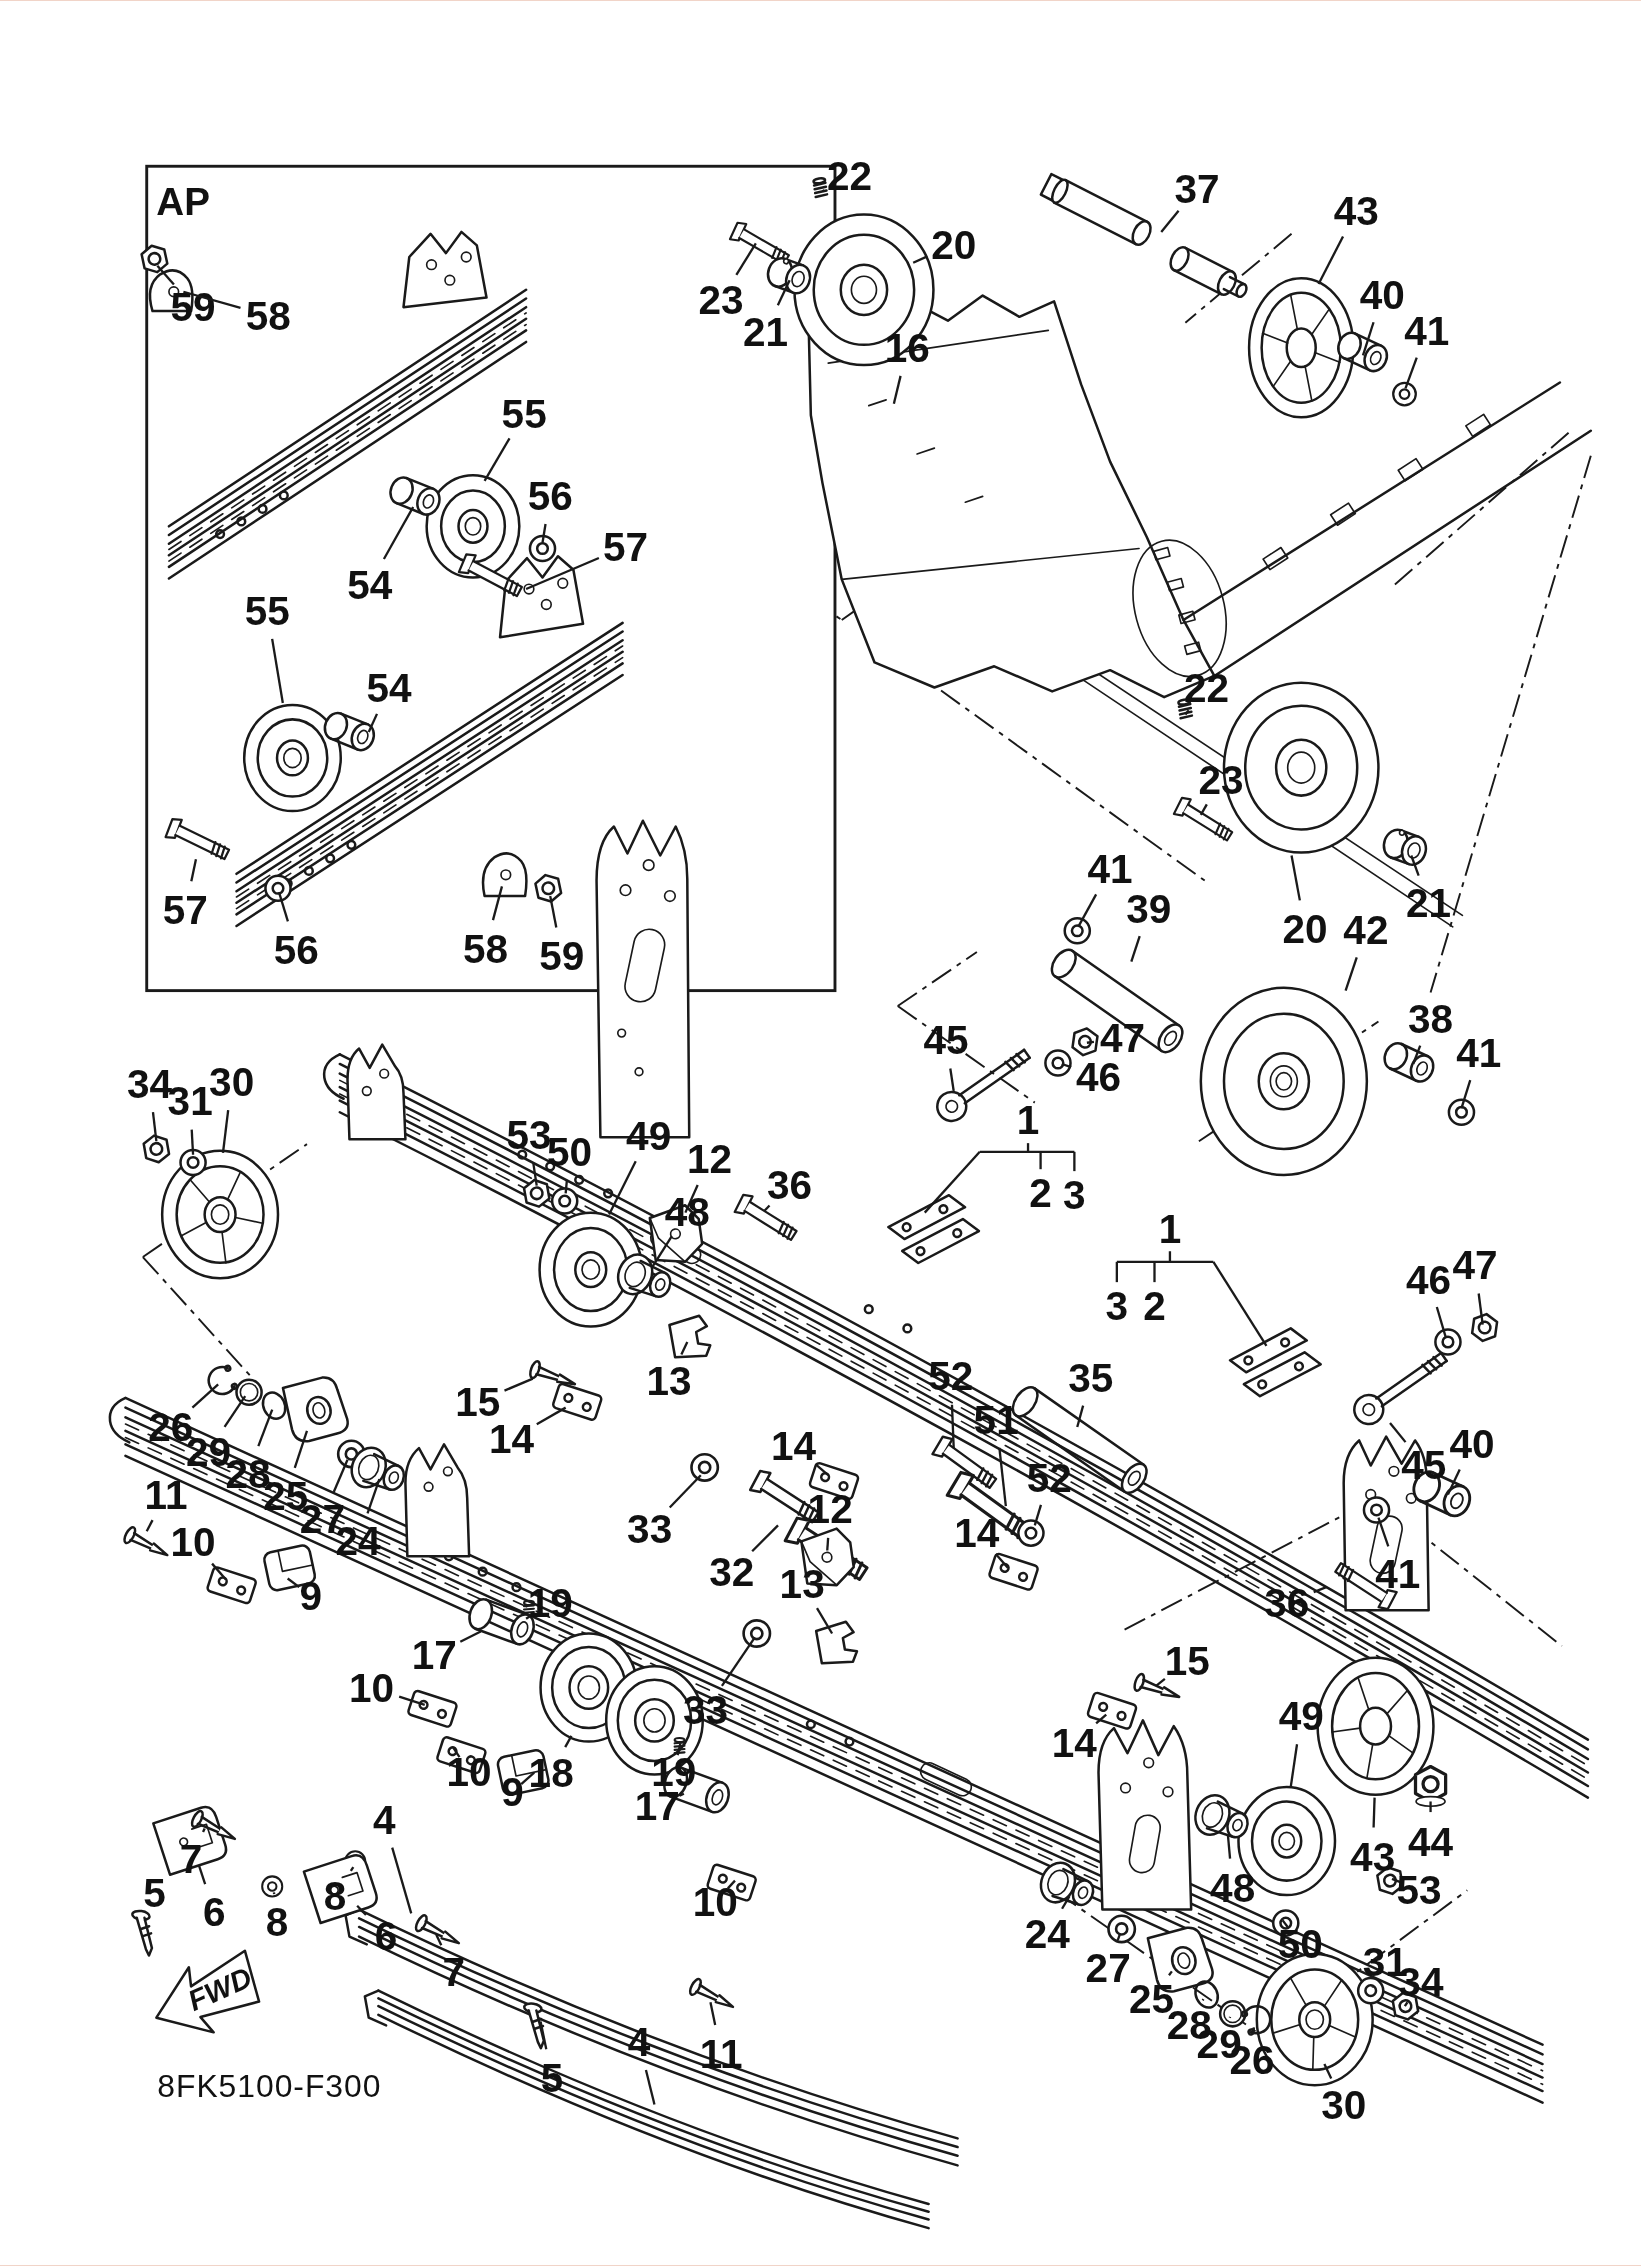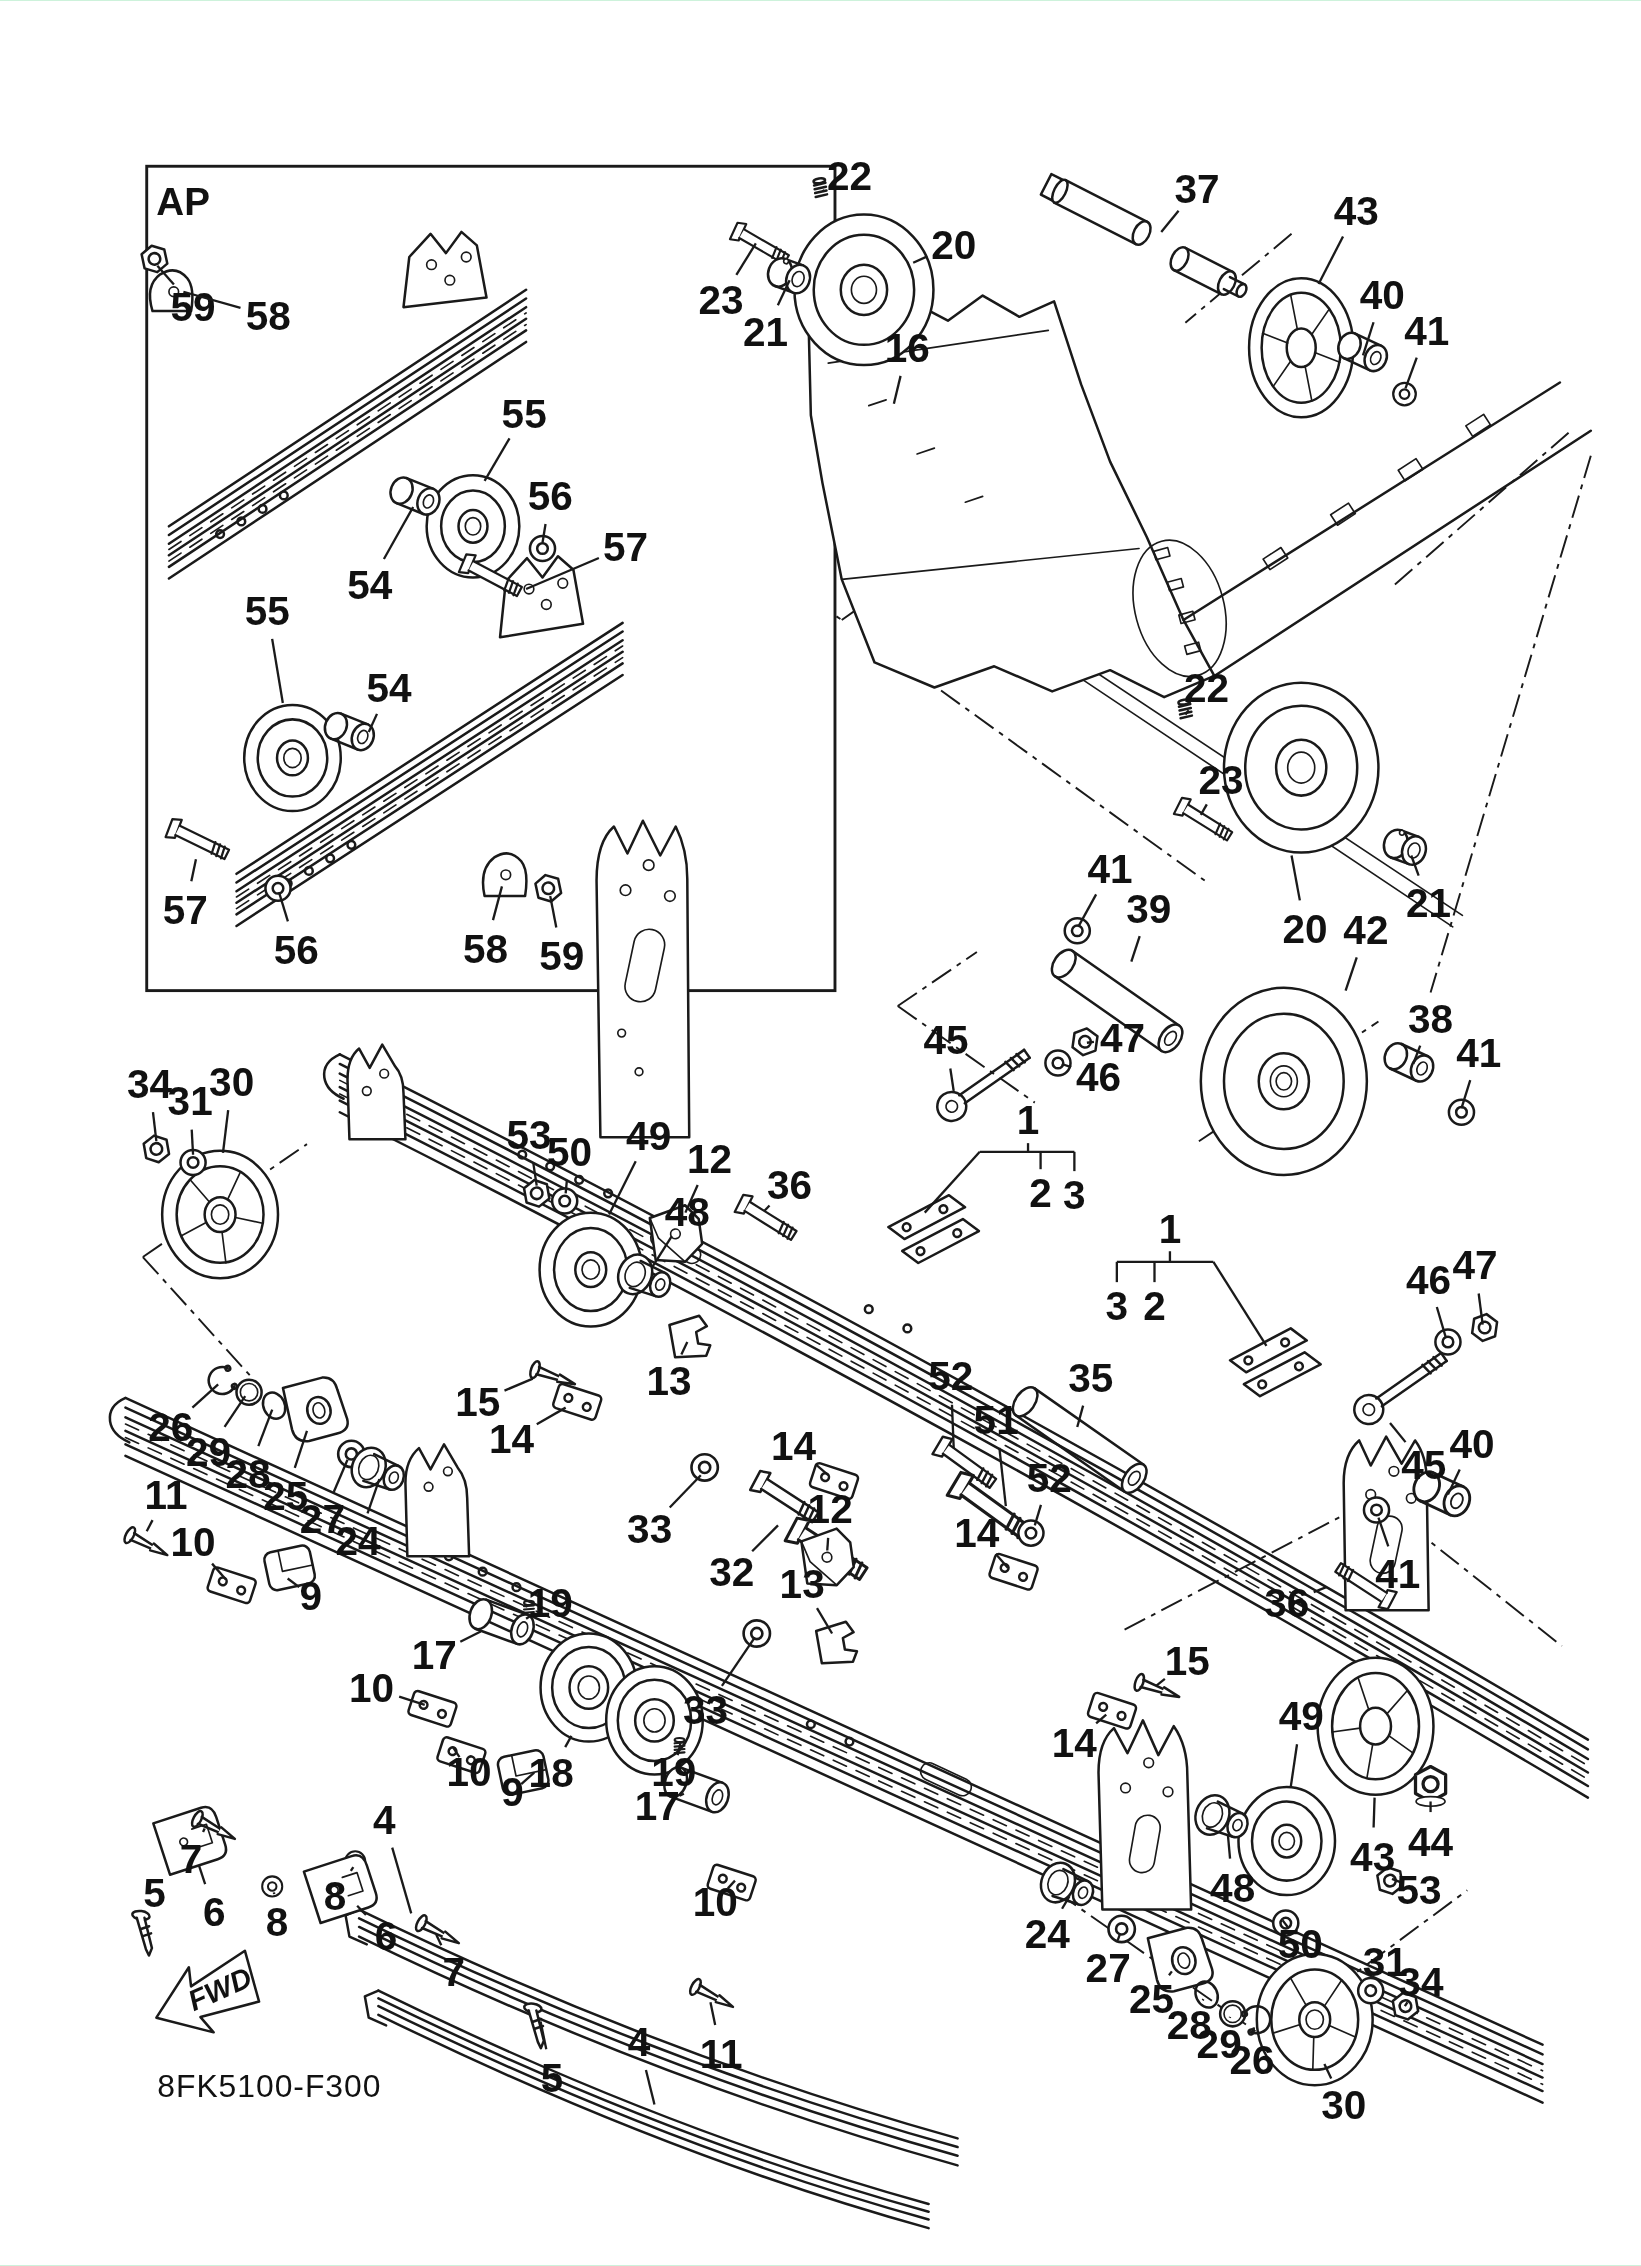--- a/index.html
+++ b/index.html
@@ -1,16 +1,16 @@
 <!DOCTYPE html>
 <html><head>
 <meta charset="utf-8">
 <style>
   html,body{margin:0;padding:0;background:#fff;}
-  .page{position:relative;width:1641px;height:2266px;background:#22c55e;overflow:hidden;}
+  .page{position:relative;width:1641px;height:2266px;background:#c2410c;overflow:hidden;}
   svg text{font-family:"Liberation Sans",sans-serif;}
   .lbl{font-size:42px;font-weight:700;fill:#111;text-anchor:middle;}
   .leader{stroke:#1a1a1a;stroke-width:2.4;}
   .ln{stroke:#1a1a1a;stroke-width:2.6;fill:none;stroke-linecap:round;stroke-linejoin:round;}
   .lnf{stroke:#1a1a1a;stroke-width:2.6;fill:#fff;stroke-linecap:round;stroke-linejoin:round;}
   .thin{stroke-width:1.7;}
   .dd{stroke:#1a1a1a;stroke-width:2;fill:none;stroke-dasharray:24 7 5 7;}
   .dash{stroke-dasharray:15 11;}
   .aptxt{font-size:40px;font-weight:700;fill:#111;}
   .codetxt{font-size:33px;font-weight:400;fill:#111;letter-spacing:1px;}

